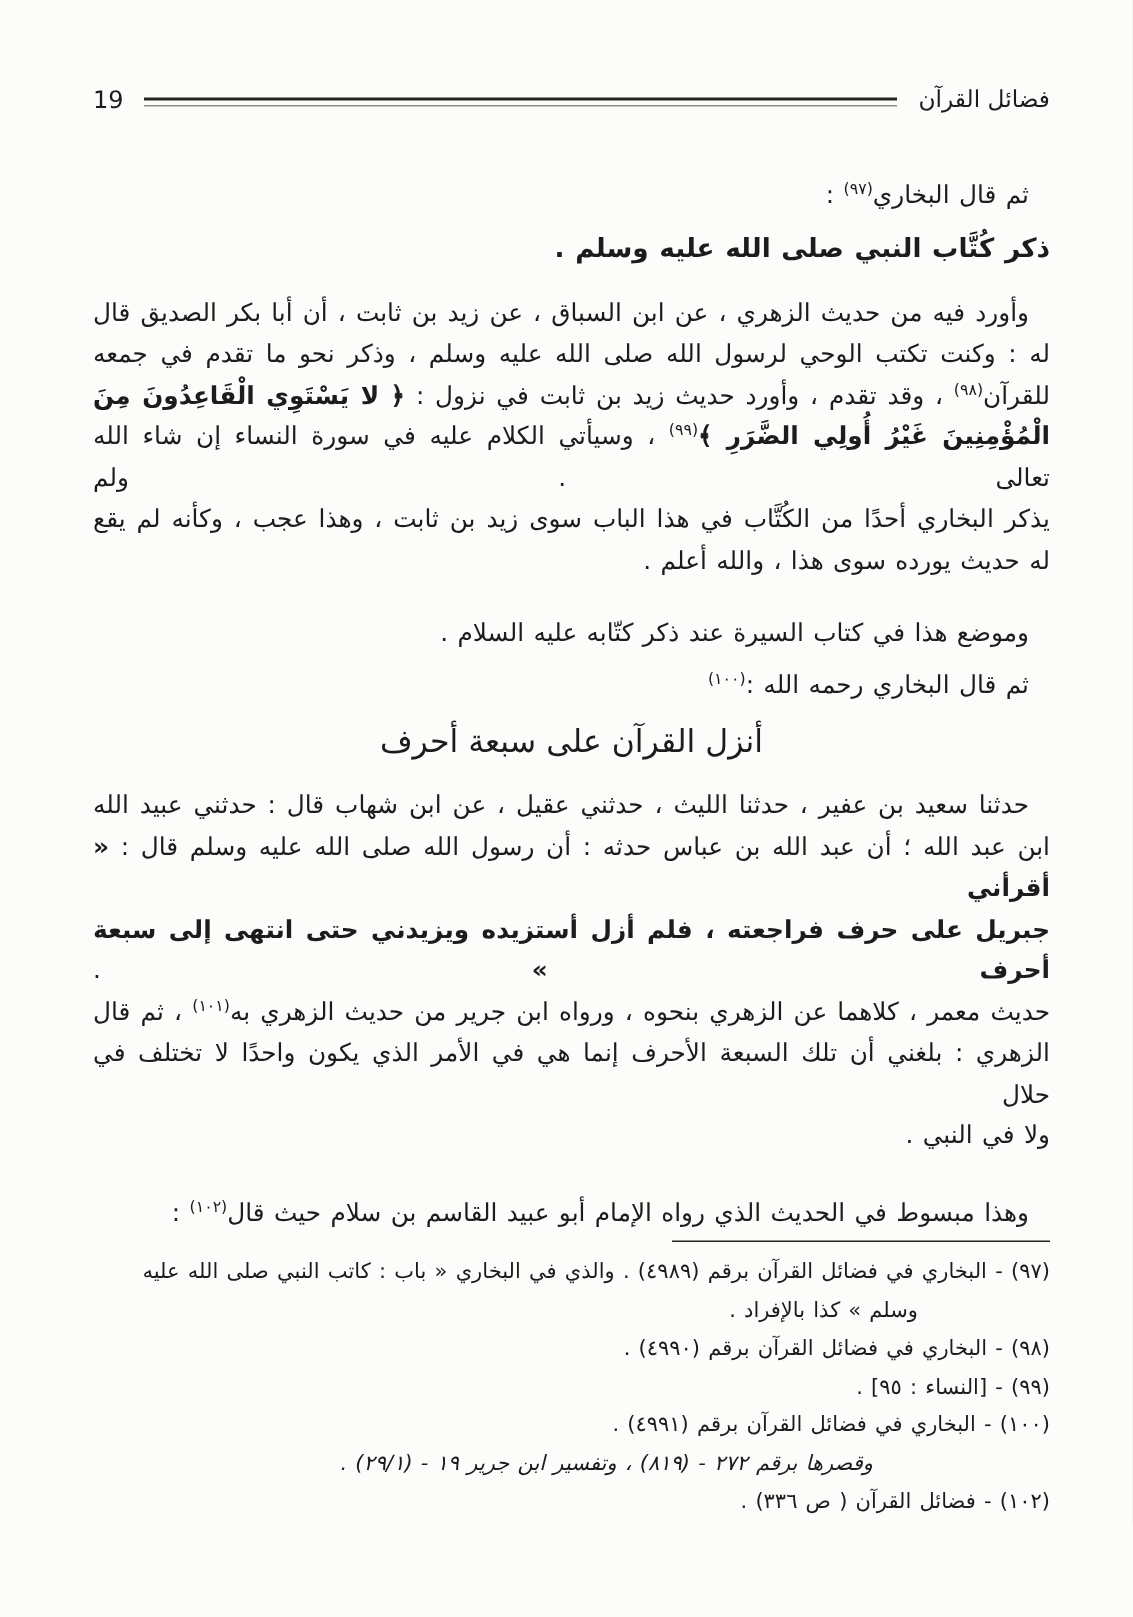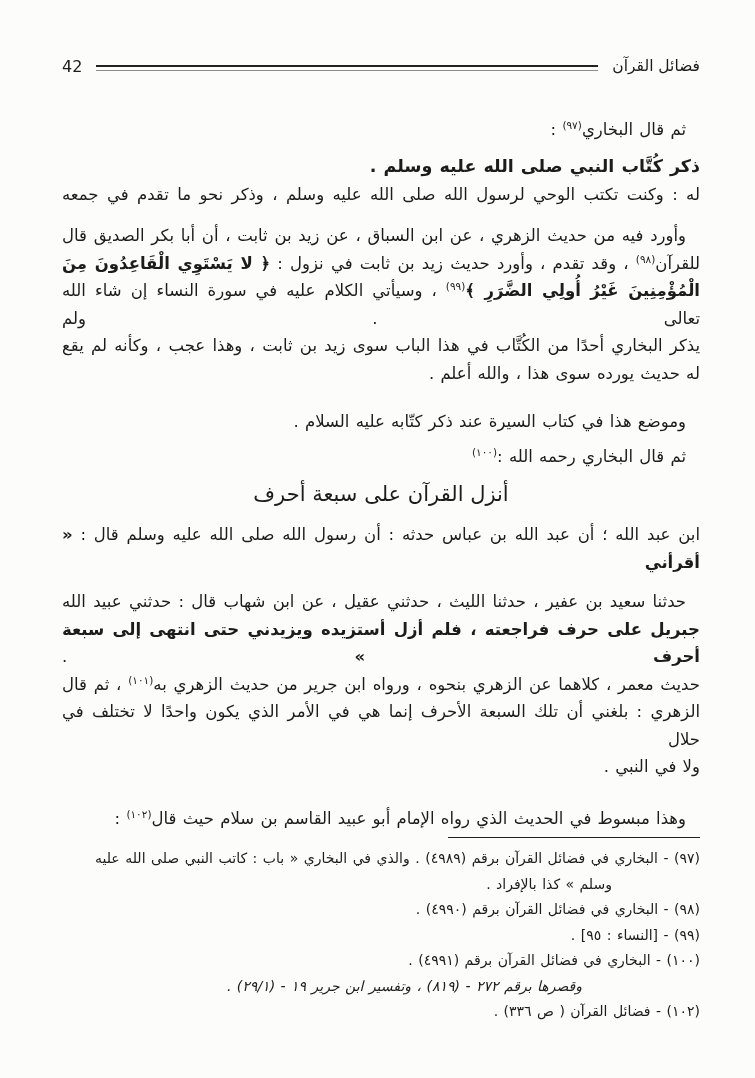--- a/index.html
+++ b/index.html
@@ -45,45 +45,45 @@
   .cont-lg { padding-right: 118px; font-style: italic; }
 </style>
 </head>
 <body>
 
 <div class="page">
 
   <div class="hdr">
     <span class="hdr-title">فضائل القرآن</span>
     <span class="hdr-rule"></span>
-    <span class="hdr-page">42</span>
+    <span class="hdr-page">19</span>
   </div>
 
   <div class="bl fl mt-a"><span>ثم قال البخاري</span><sup class="fn">(٩٧)</sup><span> :</span></div>
 
   <div class="bl chapter">ذكر كُتَّاب النبي صلى الله عليه وسلم .</div>
 
   <div>
+    <div class="bl fl jl mt-b">وأورد فيه من حديث الزهري ، عن ابن السباق ، عن زيد بن ثابت ، أن أبا بكر الصديق قال</div>
     <div class="bl jl">له : وكنت تكتب الوحي لرسول الله صلى الله عليه وسلم ، وذكر نحو ما تقدم في جمعه</div>
-    <div class="bl fl jl mt-b">وأورد فيه من حديث الزهري ، عن ابن السباق ، عن زيد بن ثابت ، أن أبا بكر الصديق قال</div>
     <div class="bl jl"><span>للقرآن</span><sup class="fn">(٩٨)</sup><span> ، وقد تقدم ، وأورد حديث زيد بن ثابت في نزول : </span><span class="b">﴿ لا يَسْتَوِي الْقَاعِدُونَ مِنَ</span></div>
     <div class="bl jl"><span class="b">الْمُؤْمِنِينَ غَيْرُ أُولِي الضَّرَرِ ﴾</span><sup class="fn">(٩٩)</sup><span> ، وسيأتي الكلام عليه في سورة النساء إن شاء الله تعالى . ولم</span></div>
     <div class="bl jl">يذكر البخاري أحدًا من الكُتَّاب في هذا الباب سوى زيد بن ثابت ، وهذا عجب ، وكأنه لم يقع</div>
     <div class="bl">له حديث يورده سوى هذا ، والله أعلم .</div>
   </div>
 
   <div class="bl fl mt-c">وموضع هذا في كتاب السيرة عند ذكر كتّابه عليه السلام .</div>
 
   <div class="bl fl mt-d"><span>ثم قال البخاري رحمه الله :</span><sup class="fn">(١٠٠)</sup></div>
 
   <div class="heading">أنزل القرآن على سبعة أحرف</div>
 
   <div>
+    <div class="bl fl jl mt-e">حدثنا سعيد بن عفير ، حدثنا الليث ، حدثني عقيل ، عن ابن شهاب قال : حدثني عبيد الله</div>
     <div class="bl jl"><span>ابن عبد الله ؛ أن عبد الله بن عباس حدثه : أن رسول الله صلى الله عليه وسلم قال : </span><span class="b">« أقرأني</span></div>
-    <div class="bl fl jl mt-e">حدثنا سعيد بن عفير ، حدثنا الليث ، حدثني عقيل ، عن ابن شهاب قال : حدثني عبيد الله</div>
     <div class="bl jl"><span class="b">جبريل على حرف فراجعته ، فلم أزل أستزيده ويزيدني حتى انتهى إلى سبعة أحرف »</span><span> .</span></div>
   </div>
 
   <div>
     <div class="bl jl"><span>حديث معمر ، كلاهما عن الزهري بنحوه ، ورواه ابن جرير من حديث الزهري به</span><sup class="fn">(١٠١)</sup><span> ، ثم قال</span></div>
     <div class="bl jl">الزهري : بلغني أن تلك السبعة الأحرف إنما هي في الأمر الذي يكون واحدًا لا تختلف في حلال</div>
     <div class="bl">ولا في النبي .</div>
   </div>
 
   <div class="bl fl mt-g"><span>وهذا مبسوط في الحديث الذي رواه الإمام أبو عبيد القاسم بن سلام حيث قال</span><sup class="fn">(١٠٢)</sup><span> :</span></div>

